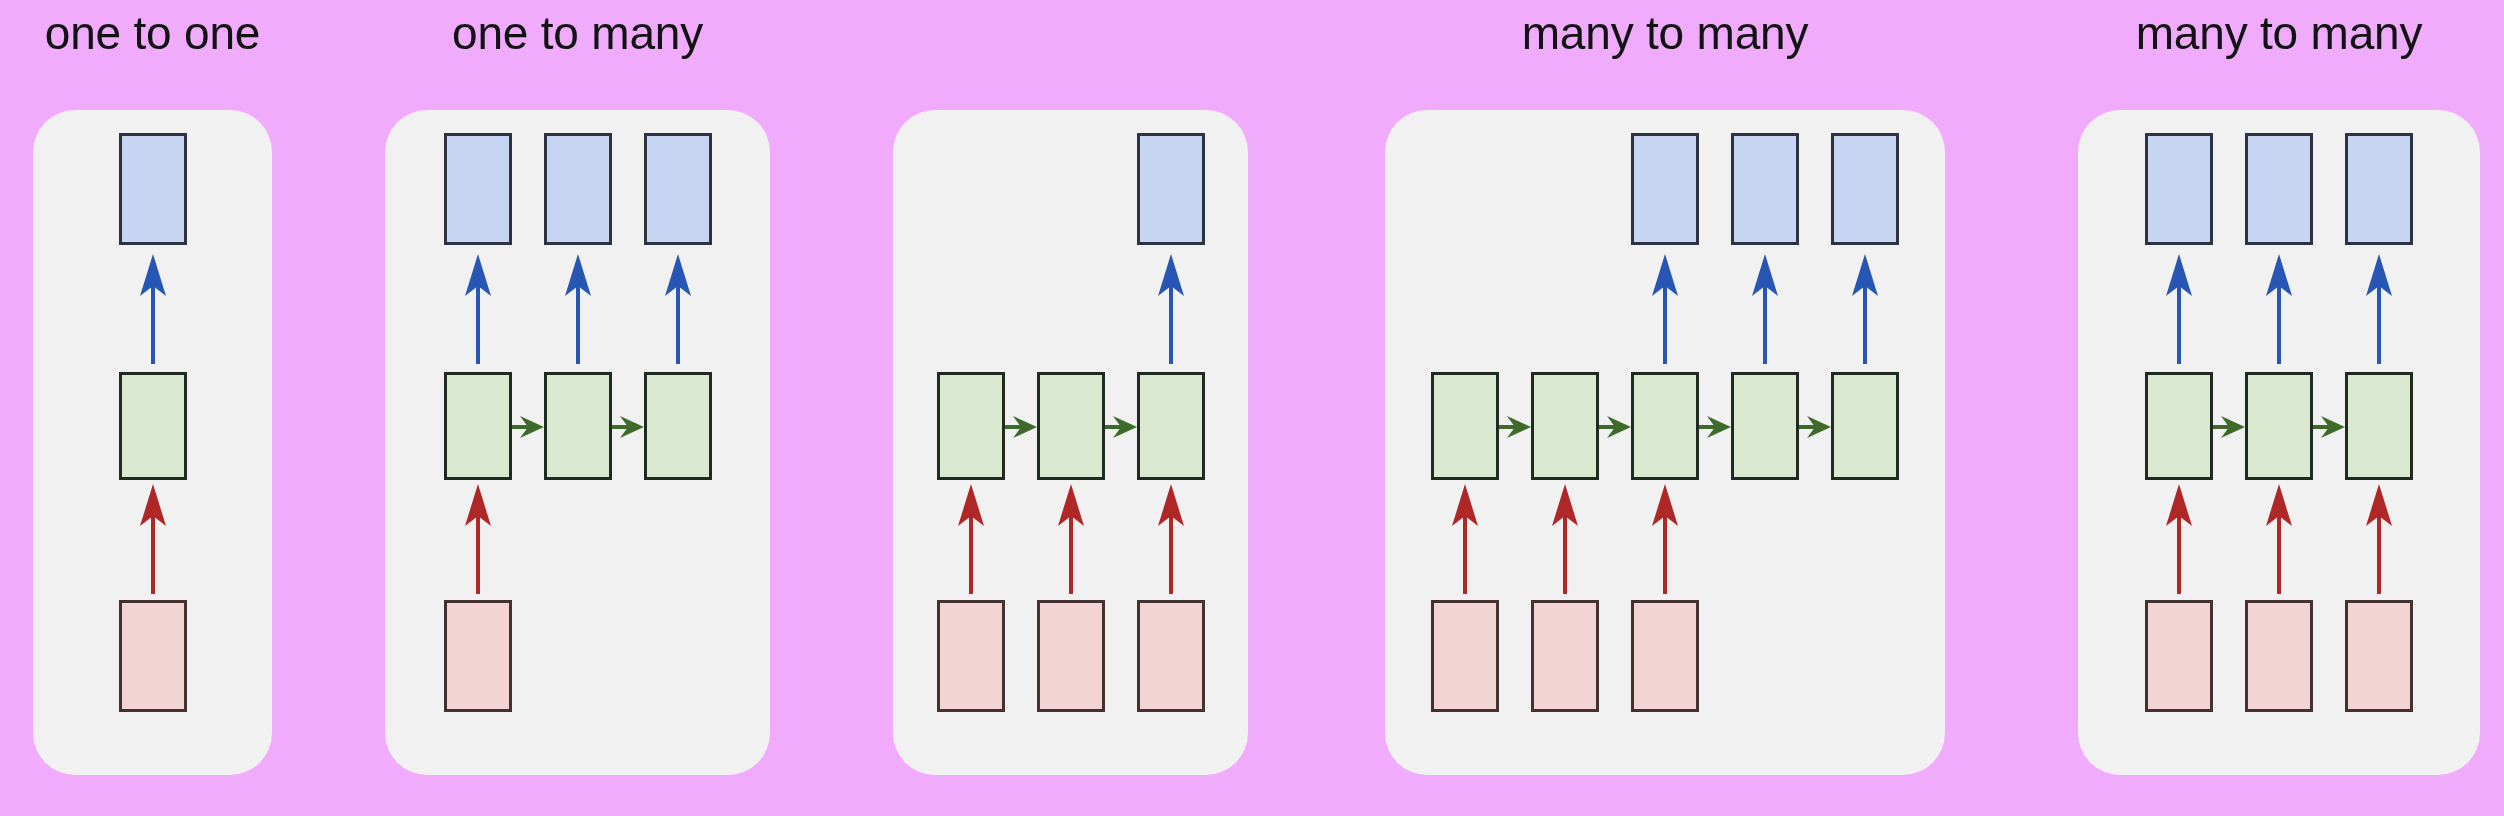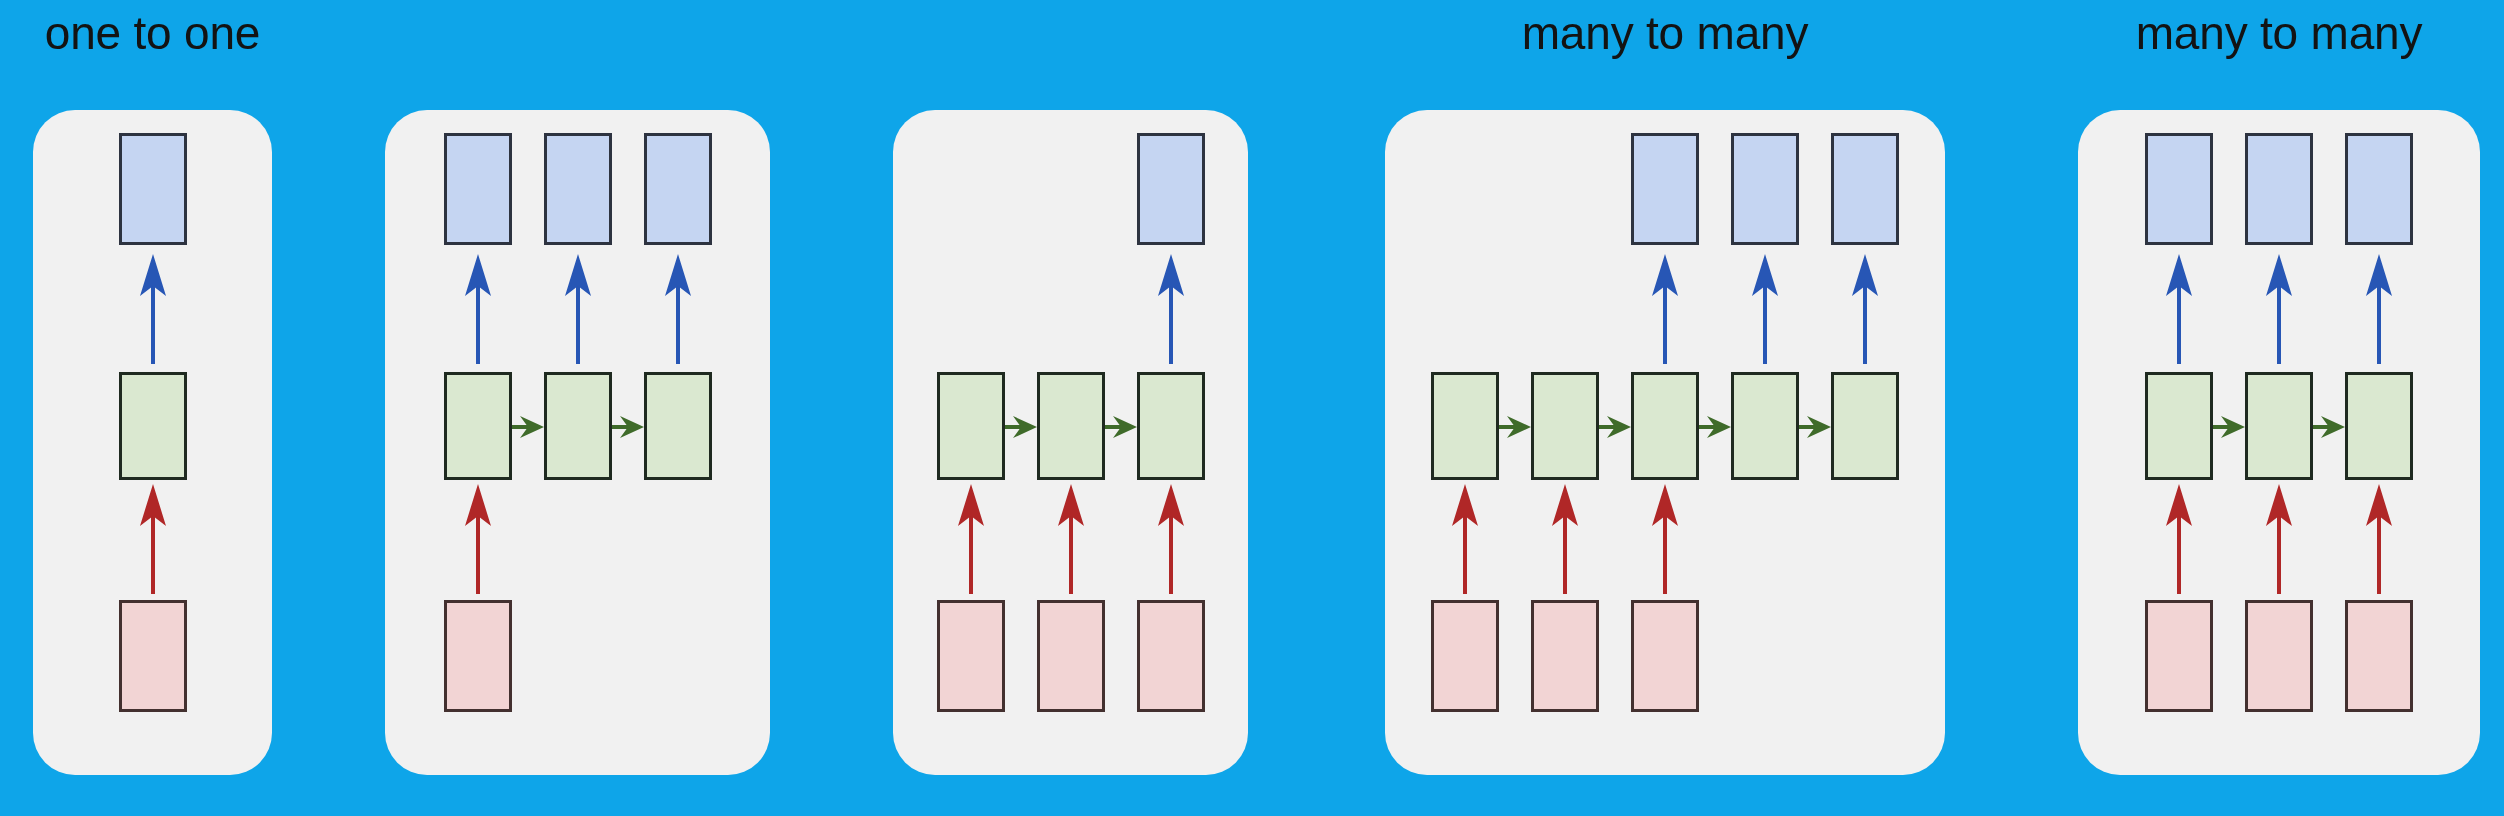--- a/index.html
+++ b/index.html
@@ -4,21 +4,21 @@
 <style>
   html, body {
     margin: 0;
     padding: 0;
     background: #ffffff;
   }
   #stage {
     position: relative;
     width: 2504px;
     height: 816px;
-    background: #0ea5e9;
+    background: #f0abfc;
     overflow: hidden;
     font-family: "Liberation Sans", sans-serif;
   }
 
   .panel-group {
     position: absolute;
     top: 0;
     height: 816px;
   }
 
@@ -141,20 +141,21 @@
           <div class="varrow up-red">
             <svg viewBox="0 0 34 112" preserveAspectRatio="none">
               <line x1="17" y1="112" x2="17" y2="34" stroke="#b02727" stroke-width="4"></line>
               <polygon points="17,2 30,44 17,34 4,44" fill="#b02727"></polygon>
             </svg>
           </div>
         </div>
       </div>
     </div>
     <div class="panel-group" style="left: 385px; width: 385px;">
+      <div class="panel-title">one to many</div>
       <div class="panel-card" style="background: rgb(241, 241, 241);"></div>
       <div class="cols">
         <div class="col">
           <div class="node blue" style="background: rgb(197, 213, 242); border-color: rgb(45, 51, 64);"></div>
           <div class="varrow up-blue">
             <svg viewBox="0 0 34 112" preserveAspectRatio="none">
               <line x1="17" y1="112" x2="17" y2="34" stroke="#2756b5" stroke-width="4"></line>
               <polygon points="17,2 30,44 17,34 4,44" fill="#2756b5"></polygon>
             </svg>
           </div>

